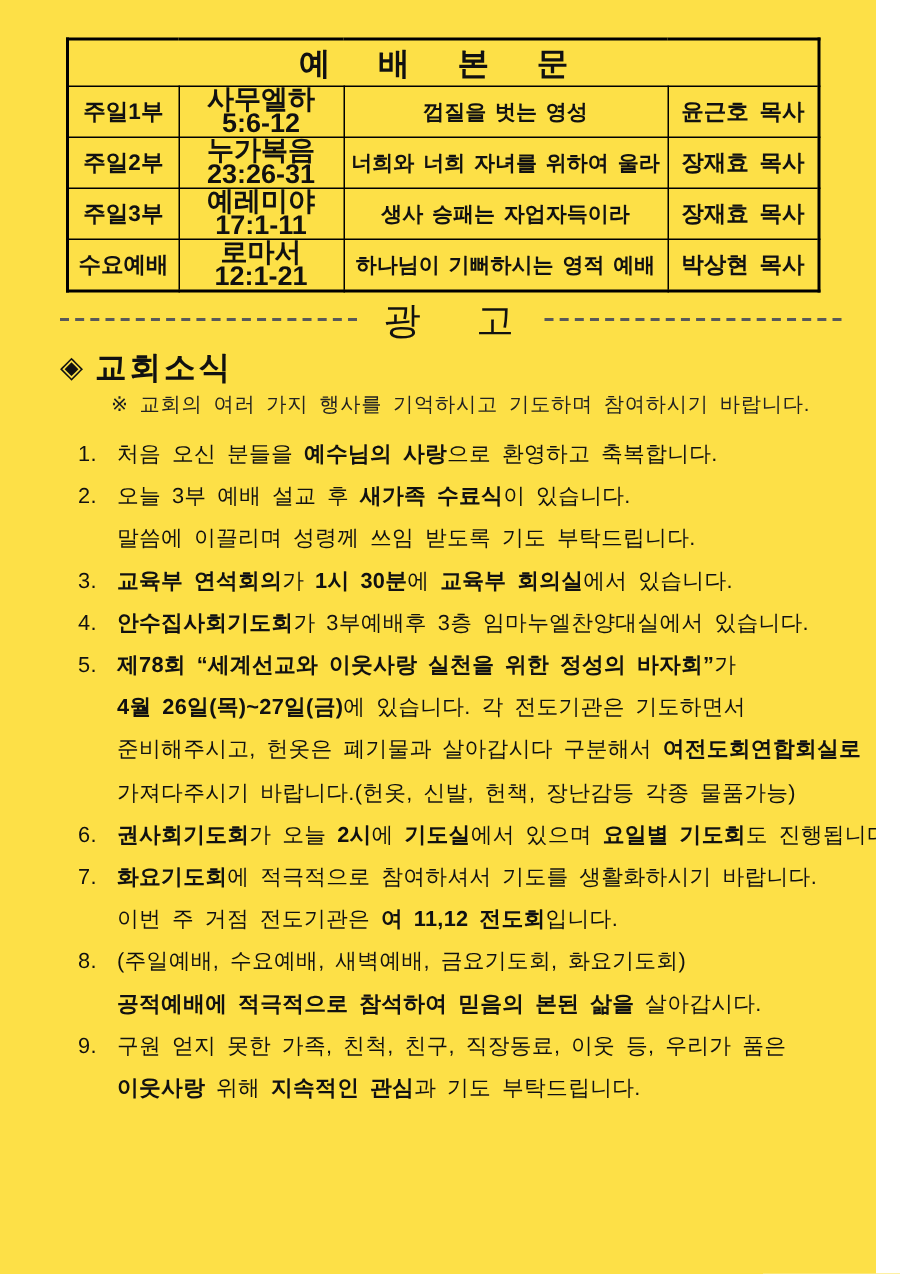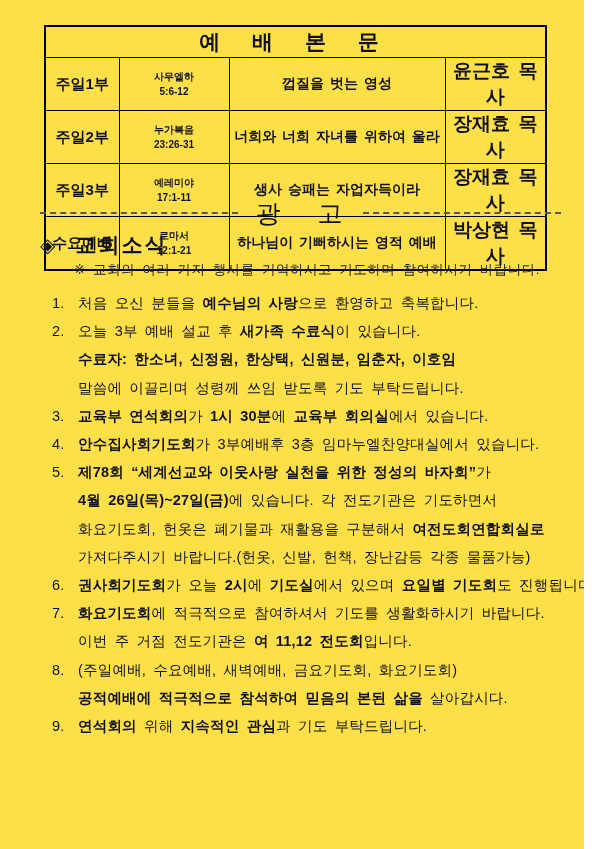--- a/index.html
+++ b/index.html
@@ -18,35 +18,35 @@
   }
   table.worship td{
     border:1.6px solid #000;text-align:center;vertical-align:middle;
     font-weight:700;padding:0;
   }
   td.tbl-title{
     font-size:21px;letter-spacing:13px;height:30px;font-weight:700;
     padding-left:13px; 
   }
   td.svc{font-size:15px;height:33px;}
-  td.scripture{font-size:10px;line-height:15.5px;margin-top:12px;}
+  td.scripture{font-size:18px;line-height:15.5px;margin-top:12px;}
   td.sermon{font-size:14px;word-spacing:2px;}
-  td.preacher{font-size:19px;word-spacing:3px;}
+  td.preacher{font-size:15px;word-spacing:3px;}
 
   
   .ann{position:absolute;left:40px;top:199px;width:521px;}
   .gwanggo{display:flex;align-items:center;height:28px;}
   .gwanggo .dash{flex:1;height:0;border-top:2px dashed #595959;}
   .gwanggo .ttl{
     font-size:25px;font-weight:400;letter-spacing:15px;
     padding:0 6px 0 18px;white-space:nowrap;
   }
   .news-head{display:flex;align-items:center;margin-top:5px;height:26px;}
   .news-head .dia{font-size:20px;line-height:20px;margin:0 8px 0 0;}
-  .news-head .txt{font-size:21px;font-weight:700;letter-spacing:2px;margin-left:12px;}
+  .news-head .txt{font-size:21px;font-weight:700;letter-spacing:2px;}
   .note{margin:3px 0 0 34px;font-size:13.5px;color:#222;word-spacing:3px;letter-spacing:.5px;}
 
   .list{margin-top:10px;font-size:14.5px;word-spacing:3px;letter-spacing:.2px;}
   .item{display:flex;align-items:flex-start;}
   .item .num{width:26px;flex:0 0 26px;padding-left:12px;line-height:28.2px;}
   .item .lines{flex:1;}
   .line{line-height:28.2px;white-space:nowrap;}
   .b{font-weight:700;}
 </style>
 </head>
@@ -125,21 +125,20 @@
         <span class="num">1.</span>
         <div class="lines">
           <div class="line"><span>처음 오신 분들을 </span><span class="b">예수님의 사랑</span><span>으로 환영하고 축복합니다.</span></div>
         </div>
       </div>
 
       <div class="item">
         <span class="num">2.</span>
         <div class="lines">
           <div class="line"><span>오늘 3부 예배 설교 후 </span><span class="b">새가족 수료식</span><span>이 있습니다.</span></div>
-          <div class="line"><span class="b">수료자: 한소녀, 신정원, 한상택, 신원분, 임춘자, 이호임</span></div>
           <div class="line"><span>말씀에 이끌리며 성령께 쓰임 받도록 기도 부탁드립니다.</span></div>
         </div>
       </div>
 
       <div class="item">
         <span class="num">3.</span>
         <div class="lines">
           <div class="line"><span class="b">교육부 연석회의</span><span>가 </span><span class="b">1시 30분</span><span>에 </span><span class="b">교육부 회의실</span><span>에서 있습니다.</span></div>
         </div>
       </div>
@@ -149,21 +148,21 @@
         <div class="lines">
           <div class="line"><span class="b">안수집사회기도회</span><span>가 3부예배후 3층 임마누엘찬양대실에서 있습니다.</span></div>
         </div>
       </div>
 
       <div class="item">
         <span class="num">5.</span>
         <div class="lines">
           <div class="line"><span class="b">제78회 “세계선교와 이웃사랑 실천을 위한 정성의 바자회”</span><span>가</span></div>
           <div class="line"><span class="b">4월 26일(목)~27일(금)</span><span>에 있습니다. 각 전도기관은 기도하면서</span></div>
-          <div class="line"><span>화요기도회, 헌옷은 폐기물과 재활용을 구분해서 </span><span class="b">여전도회연합회실로</span></div>
+          <div class="line"><span>준비해주시고, 헌옷은 폐기물과 살아갑시다 구분해서 </span><span class="b">여전도회연합회실로</span></div>
           <div class="line"><span>가져다주시기 바랍니다.(헌옷, 신발, 헌책, 장난감등 각종 물품가능)</span></div>
         </div>
       </div>
 
       <div class="item">
         <span class="num">6.</span>
         <div class="lines">
           <div class="line"><span class="b">권사회기도회</span><span>가 오늘 </span><span class="b">2시</span><span>에 </span><span class="b">기도실</span><span>에서 있으며 </span><span class="b">요일별 기도회</span><span>도 진행됩니다.</span></div>
         </div>
       </div>
@@ -180,19 +179,20 @@
         <span class="num">8.</span>
         <div class="lines">
           <div class="line"><span>(주일예배, 수요예배, 새벽예배, 금요기도회, 화요기도회)</span></div>
           <div class="line"><span class="b">공적예배에 적극적으로 참석하여 믿음의 본된 삶을</span><span> 살아갑시다.</span></div>
         </div>
       </div>
 
       <div class="item">
         <span class="num">9.</span>
         <div class="lines">
-          <div class="line"><span class="b">연석회의</span><span> 위해 </span><span class="b">지속적인 관심</span><span>과 기도 부탁드립니다.</span></div>
+          <div class="line"><span>구원 얻지 못한 가족, 친척, 친구, 직장동료, 이웃 등, 우리가 품은</span></div>
+          <div class="line"><span class="b">이웃사랑</span><span> 위해 </span><span class="b">지속적인 관심</span><span>과 기도 부탁드립니다.</span></div>
         </div>
       </div>
 
     </div>
   </div>
 </div>
 
 </body></html>

